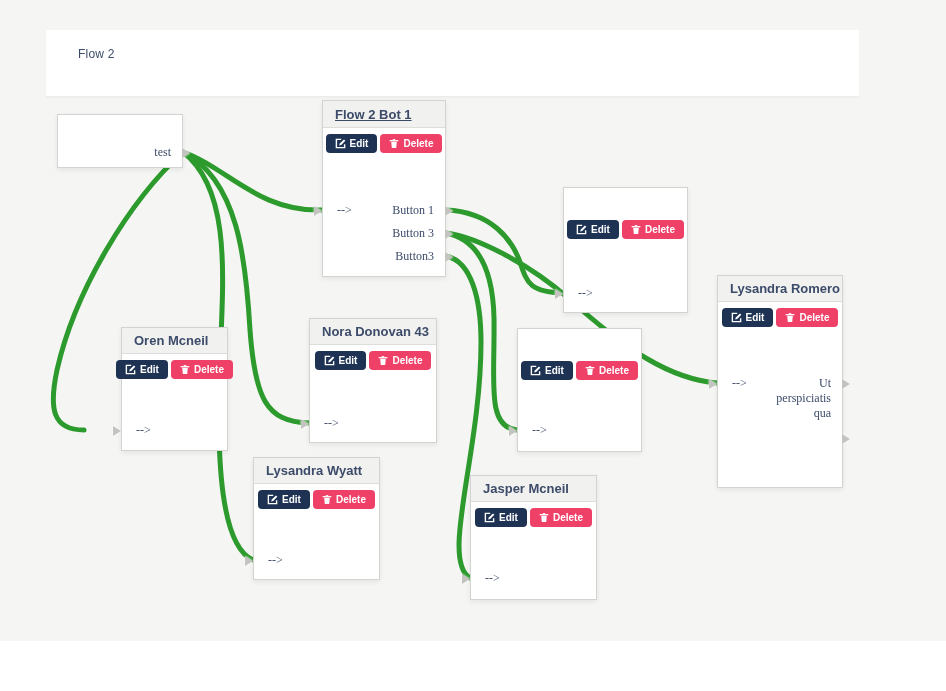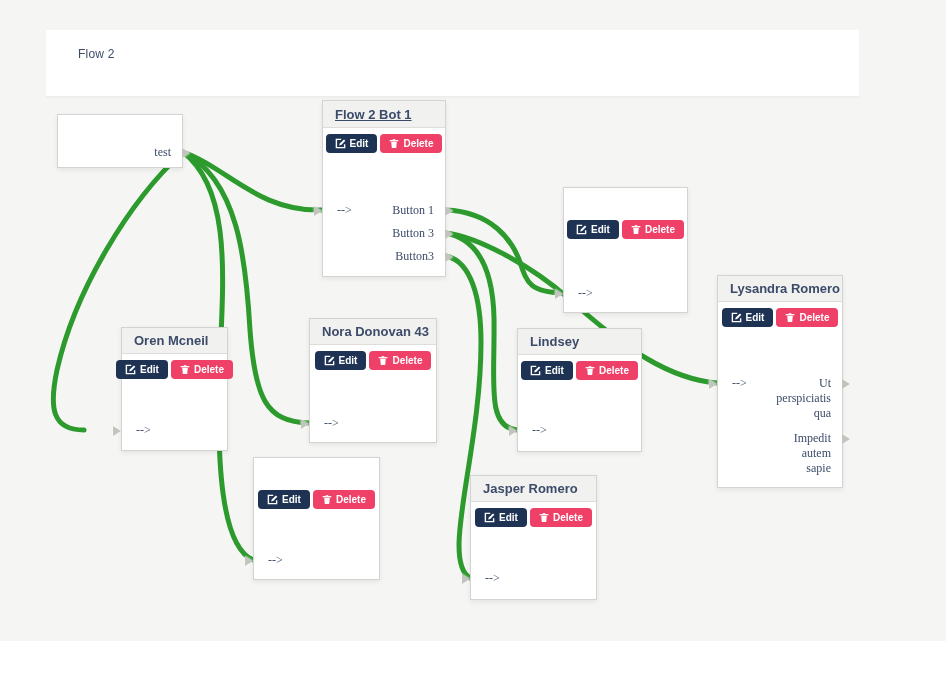--- a/index.html
+++ b/index.html
@@ -122,23 +122,20 @@
             <span>Delete</span>
           </button>
         </div>
         <div class="port in" style="top: 103px;"></div>
         <div class="plabel in" style="top: 100px;">--&gt;</div>
         <div class="port out" style="top: 103px;"></div>
         <div class="plabel out" style="top: 100px;">Ut
 perspiciatis
 qua</div>
         <div class="port out" style="top: 158px;"></div>
-        <div class="plabel out" style="top: 155px;">Impedit
-autem
-sapie</div>
       </div>
       <div class="node" style="left: 84px; top: 327px; width: 107px; height: 124px; margin-left: 37px;">
         <div class="node-header" style="height: 26px;">Oren Mcneil</div>
         <div class="btn-row" style="top: 32px;">
           <button class="btn" style="background: rgb(30, 51, 84);">
             <svg width="11" height="11" viewBox="0 0 16 16">
               <path d="M14 9v5H2V2h7" fill="none" stroke="#fff" stroke-width="2"></path>
               <path d="M6 11l1-3 6-6 2 2-6 6-3 1z" fill="#fff"></path>
             </svg>
             <span>Edit</span>
@@ -171,21 +168,20 @@
               <path d="M6 1h4v2H6z" fill="#fff"></path>
               <path d="M3.5 5l1 10h7l1-10z" fill="#fff"></path>
             </svg>
             <span>Delete</span>
           </button>
         </div>
         <div class="port in" style="top: 100px;"></div>
         <div class="plabel in" style="top: 97px;">--&gt;</div>
       </div>
       <div class="node" style="left: 517px; top: 328px; width: 125px; height: 124px;">
-        <div class="node-header" style="height: 26px;">Lindsey</div>
         <div class="btn-row" style="top: 32px;">
           <button class="btn" style="background: rgb(30, 51, 84);">
             <svg width="11" height="11" viewBox="0 0 16 16">
               <path d="M14 9v5H2V2h7" fill="none" stroke="#fff" stroke-width="2"></path>
               <path d="M6 11l1-3 6-6 2 2-6 6-3 1z" fill="#fff"></path>
             </svg>
             <span>Edit</span>
           </button>
           <button class="btn" style="background: rgb(239, 64, 103);">
             <svg width="10" height="11" viewBox="0 0 16 16">
@@ -193,20 +189,21 @@
               <path d="M6 1h4v2H6z" fill="#fff"></path>
               <path d="M3.5 5l1 10h7l1-10z" fill="#fff"></path>
             </svg>
             <span>Delete</span>
           </button>
         </div>
         <div class="port in" style="top: 97px;"></div>
         <div class="plabel in" style="top: 94px;">--&gt;</div>
       </div>
       <div class="node" style="left: 253px; top: 457px; width: 127px; height: 123px;">
+        <div class="node-header" style="height: 26px;">Lysandra Wyatt</div>
         <div class="btn-row" style="top: 32px;">
           <button class="btn" style="background: rgb(30, 51, 84);">
             <svg width="11" height="11" viewBox="0 0 16 16">
               <path d="M14 9v5H2V2h7" fill="none" stroke="#fff" stroke-width="2"></path>
               <path d="M6 11l1-3 6-6 2 2-6 6-3 1z" fill="#fff"></path>
             </svg>
             <span>Edit</span>
           </button>
           <button class="btn" style="background: rgb(239, 64, 103);">
             <svg width="10" height="11" viewBox="0 0 16 16">
@@ -214,21 +211,21 @@
               <path d="M6 1h4v2H6z" fill="#fff"></path>
               <path d="M3.5 5l1 10h7l1-10z" fill="#fff"></path>
             </svg>
             <span>Delete</span>
           </button>
         </div>
         <div class="port in" style="top: 98px;"></div>
         <div class="plabel in" style="top: 95px;">--&gt;</div>
       </div>
       <div class="node" style="left: 470px; top: 475px; width: 127px; height: 125px;">
-        <div class="node-header" style="height: 26px;">Jasper Romero</div>
+        <div class="node-header" style="height: 26px;">Jasper Mcneil</div>
         <div class="btn-row" style="top: 32px;">
           <button class="btn" style="background: rgb(30, 51, 84);">
             <svg width="11" height="11" viewBox="0 0 16 16">
               <path d="M14 9v5H2V2h7" fill="none" stroke="#fff" stroke-width="2"></path>
               <path d="M6 11l1-3 6-6 2 2-6 6-3 1z" fill="#fff"></path>
             </svg>
             <span>Edit</span>
           </button>
           <button class="btn" style="background: rgb(239, 64, 103);">
             <svg width="10" height="11" viewBox="0 0 16 16">

